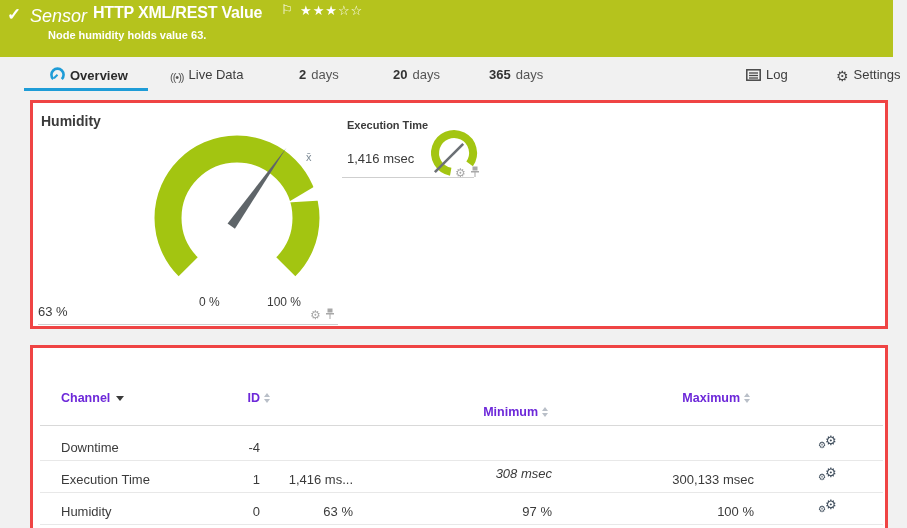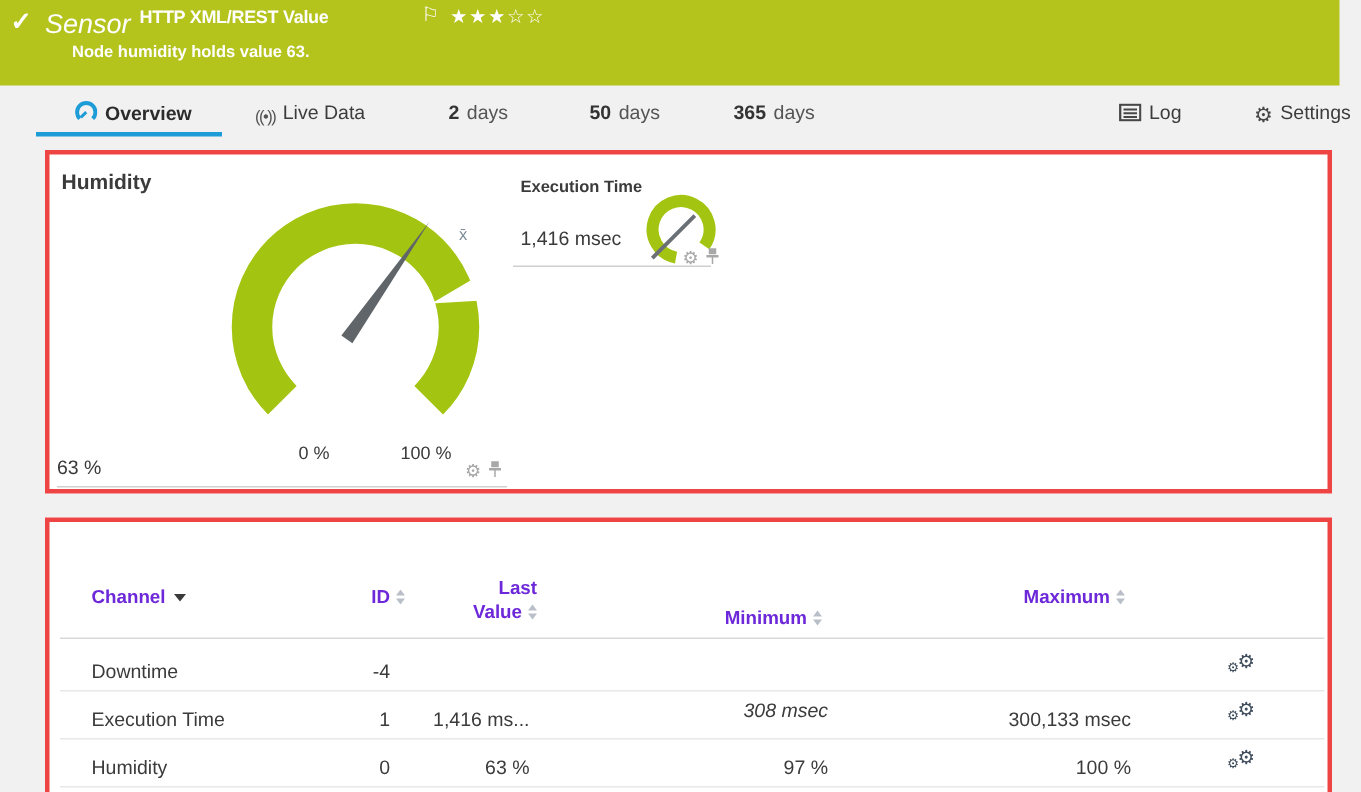--- a/index.html
+++ b/index.html
@@ -4,21 +4,21 @@
 <style>
   * { margin:0; padding:0; box-sizing:border-box; }
   html,body { width:907px; height:528px; overflow:hidden; background:#f1f1f1;
     font-family:"Liberation Sans", sans-serif; color:#3a3a3a; }
   .abs { position:absolute; }
 
   
   .status-bar { position:absolute; left:0; top:0; width:893px; height:57px; background:#b5c31d; color:#fff; }
   .check { position:absolute; left:7px; top:4px; font-size:17px; font-weight:bold; }
   .kind { position:absolute; left:30px; top:6px; font-style:italic; font-size:18px; }
-  .sensor-title { position:absolute; left:93px; top:4px; font-size:12px; font-weight:bold; letter-spacing:-0.2px; }
+  .sensor-title { position:absolute; left:93px; top:4px; font-size:16px; font-weight:bold; letter-spacing:-0.2px; }
   .flag { position:absolute; left:281px; top:2px; font-size:13px; }
   .stars { position:absolute; left:300px; top:3px; font-size:13px; letter-spacing:1px; cursor:pointer; }
   .status-msg { position:absolute; left:48px; top:29px; font-size:11px; font-weight:bold; }
 
   
   .tab-bar { position:absolute; left:0; top:57px; width:907px; height:38px; }
   .tab { position:absolute; top:10px; height:24px; font-size:13px; color:#3c3c3c; cursor:pointer; white-space:nowrap; }
   .tab .ticon { display:inline-block; vertical-align:-2px; margin-right:5px; }
   .tab .num { font-weight:bold; color:#333; margin-right:5px; }
   .tab .lbl-muted { color:#555; }
@@ -80,21 +80,21 @@
       </svg>
     </span><span>Overview</span>
   </div>
   <div class="tab" style="left:170px">
     <span class="ticon livedata-glyph">((•))</span><span>Live Data</span>
   </div>
   <div class="tab" style="left:299px">
     <span class="num">2</span><span class="lbl-muted">days</span>
   </div>
   <div class="tab" style="left:393px">
-    <span class="num">50</span><span class="lbl-muted">days</span>
+    <span class="num">20</span><span class="lbl-muted">days</span>
   </div>
   <div class="tab" style="left:489px">
     <span class="num">365</span><span class="lbl-muted">days</span>
   </div>
   <div class="tab" style="left:746px">
     <span class="ticon">
       <svg width="15" height="12" viewBox="0 0 15 12">
         <rect x="0.8" y="0.8" width="13.4" height="10.4" fill="none" stroke="#474747" stroke-width="1.5"></rect>
         <line x1="3" y1="4" x2="12" y2="4" stroke="#474747" stroke-width="1.3"></line>
         <line x1="3" y1="6.5" x2="12" y2="6.5" stroke="#474747" stroke-width="1.3"></line>
@@ -154,24 +154,20 @@
   <div class="footer-line" style="left:309px; top:74px; width:132px;"></div>
 </div>
 
 <div class="card card-table">
 
   <div class="th" style="left:28px; top:43px;">
     <span>Channel</span><span class="desc-arrow"></span>
   </div>
   <div class="th right" style="left:150px; top:43px; width:87px;">
     <span>ID</span><span class="sort-icon"><i class="up"></i><i class="dn"></i></span>
-  </div>
-  <div class="th right" style="left:240px; top:36px; width:85px; line-height:16px;">
-    <span>Last</span><br>
-    <span>Value</span><span class="sort-icon"><i class="up"></i><i class="dn"></i></span>
   </div>
   <div class="th right" style="left:420px; top:57px; width:95px;">
     <span>Minimum</span><span class="sort-icon"><i class="up"></i><i class="dn"></i></span>
   </div>
   <div class="th right" style="left:620px; top:43px; width:97px;">
     <span>Maximum</span><span class="sort-icon"><i class="up"></i><i class="dn"></i></span>
   </div>
   <div class="hline" style="top:77px; background:#d9d9d9;"></div>
 
   <div>

